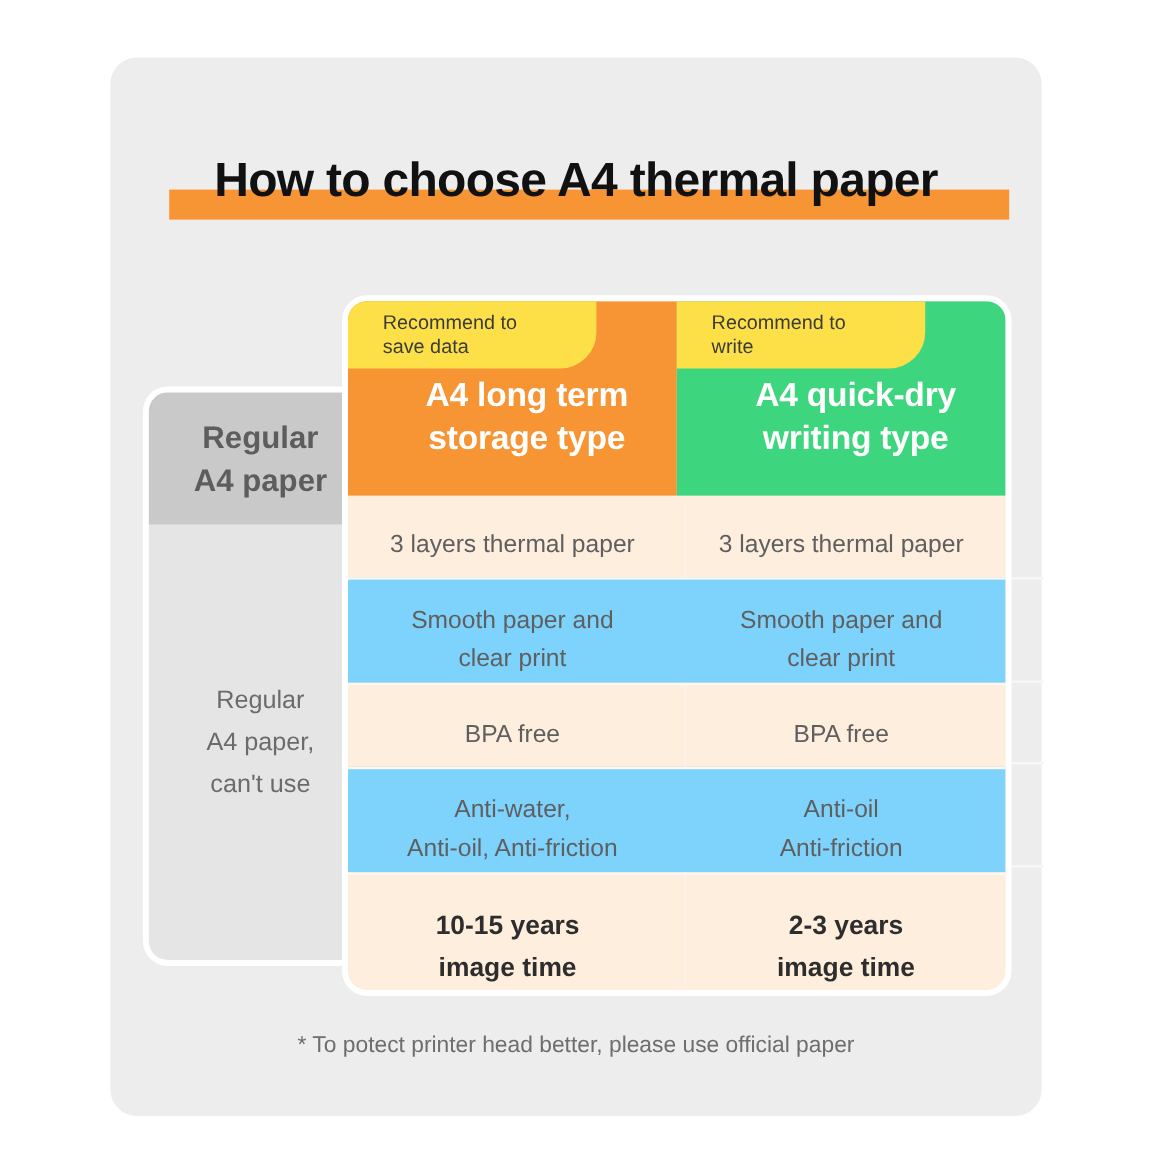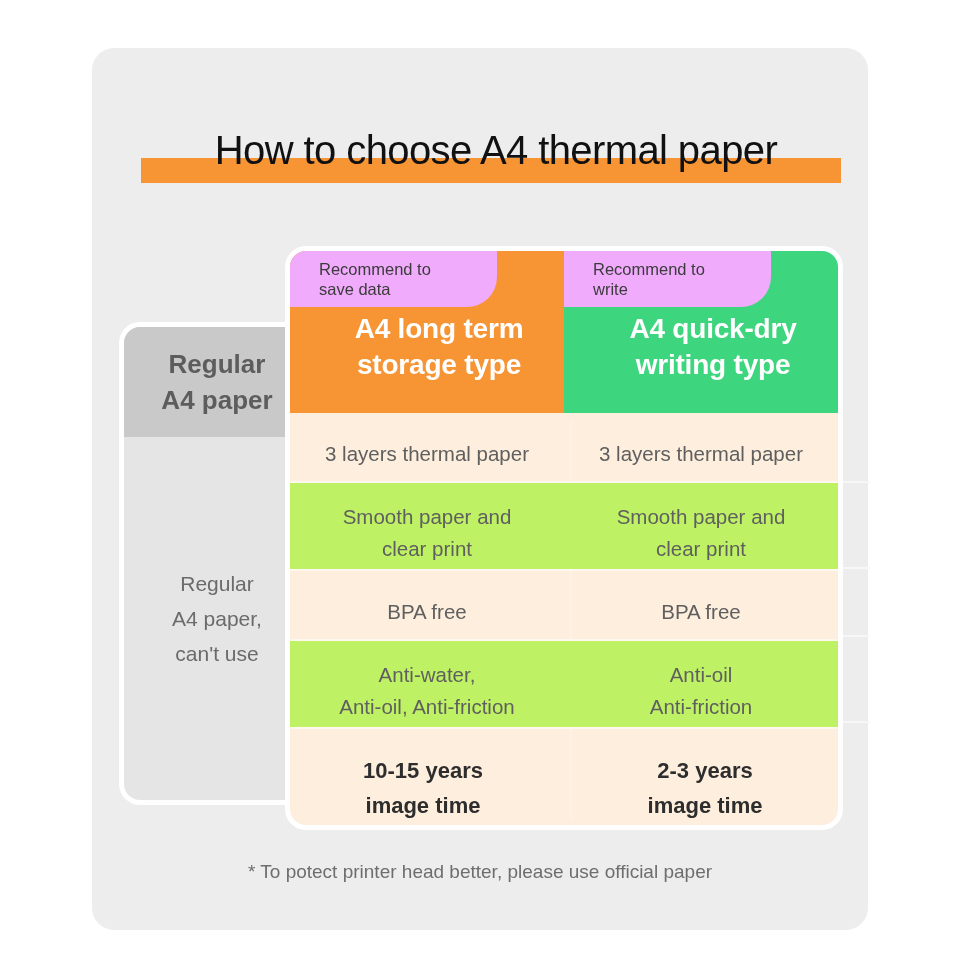--- a/index.html
+++ b/index.html
@@ -44,26 +44,26 @@
   .title-highlight {
     position: absolute;
     left: 49px;
     top: 36px;
     width: 700px;
     height: 25px;
     background: #f79434;
   }
   .title-text {
     position: absolute;
-    left: 16px;
+    left: 0;
     top: 0;
     width: 776px;
     text-align: center;
     font-size: 40px;
-    font-weight: normal;
+    font-weight: bold;
     letter-spacing: -0.6px;
     color: #111111;
     line-height: 56px;
     white-space: nowrap;
   }
 
   
   .panel-row-line {
     position: absolute;
     left: 124px;
@@ -150,21 +150,21 @@
   }
   .head-col.orange { background: #f79434; }
   .head-col.green  { background: #3dd67e; }
 
   .tab {
     position: absolute;
     left: 0;
     top: 0;
     width: 207px;
     height: 56px;
-    background: #f0abfc;
+    background: #fde047;
     border-bottom-right-radius: 30px;
     box-sizing: border-box;
     padding: 8px 0 0 29px;
   }
   .head-col.orange .tab { left: 0; }
   .tab-text {
     font-size: 16.5px;
     color: #3b3b3b;
     line-height: 20px;
     white-space: pre-line;
@@ -193,21 +193,21 @@
     top: 162px;
     width: 548px;
   }
   .trow {
     position: relative;
     display: flex;
     width: 548px;
     border-top: 2px solid #fef7ef;
   }
   .trow:first-child { border-top: none; }
-  .trow.alt { background: #bef264; }
+  .trow.alt { background: #7dd3fc; }
   .tcell {
     width: 274px;
     box-sizing: border-box;
     padding: 16px 10px;
     display: flex;
     align-items: center;
     justify-content: center;
     text-align: center;
     font-size: 20.5px;
     color: #5f5f5f;

